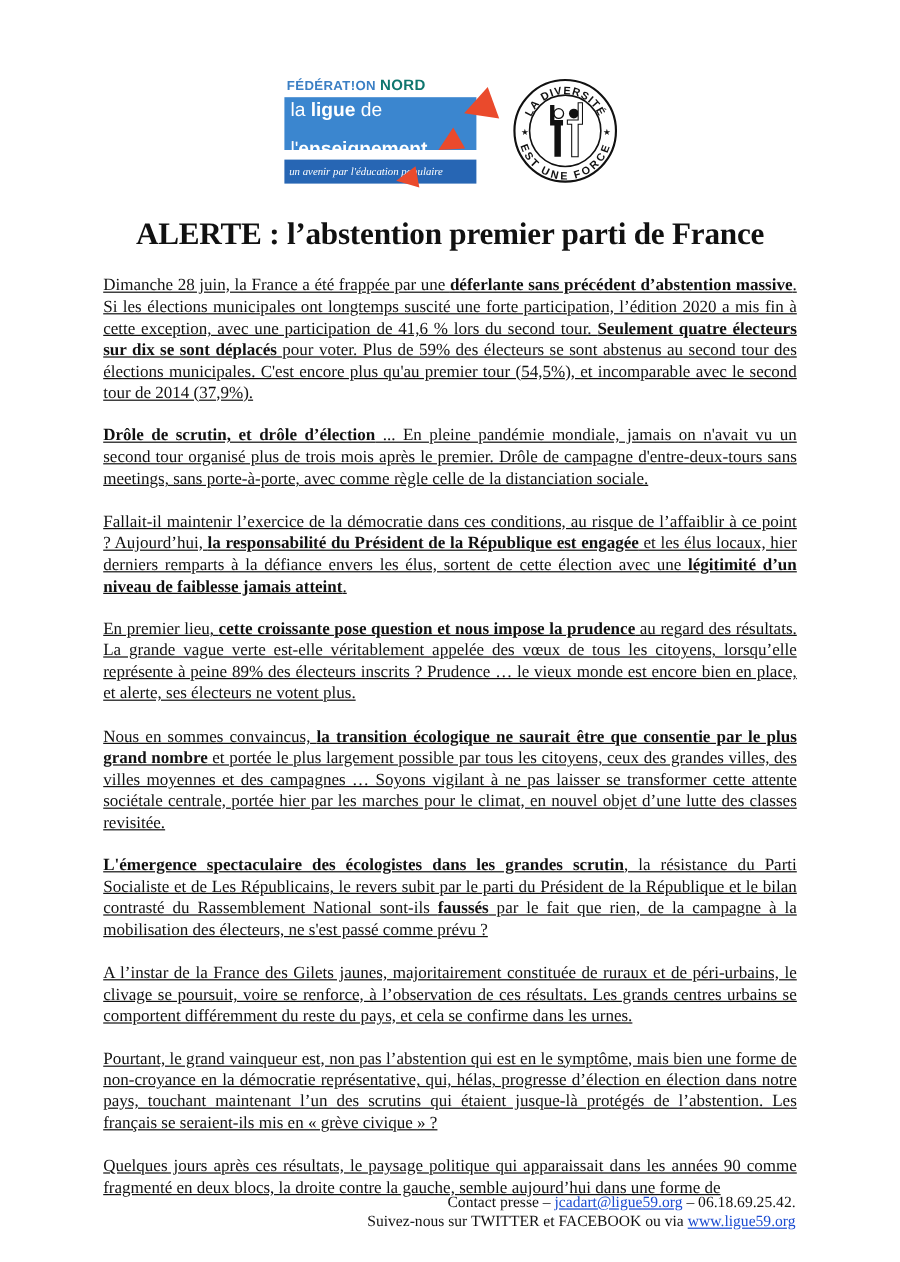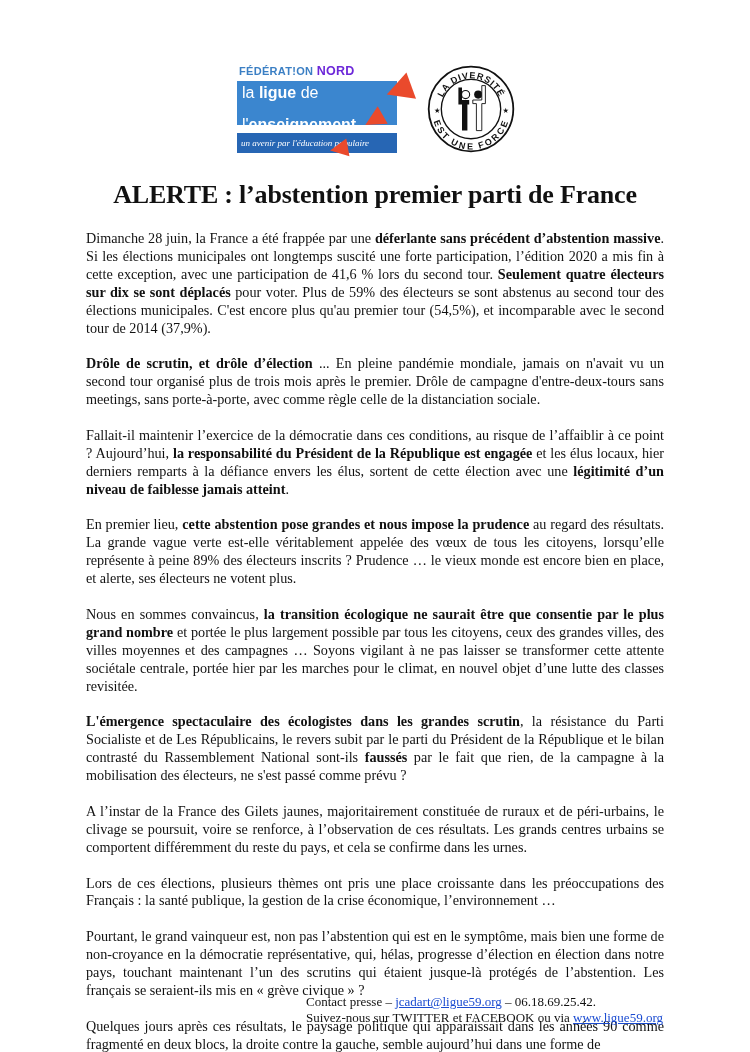--- a/index.html
+++ b/index.html
@@ -2,40 +2,40 @@
 <html><head>
   <meta charset="utf-8">
   <style>
     html, body { margin: 0; padding: 0; background: #ffffff; }
     body { width: 750px; height: 1052px; position: relative; overflow: hidden; font-family: "Liberation Serif", serif; color: #111; }
 
     .logos { position: absolute; top: 62px; left: 236px; width: 300px; height: 110px; }
     .ligue-logo { position: absolute; left: 0; top: 0; width: 174px; height: 100px; }
     .fed { position: absolute; left: 3px; top: 2px; font-family: "Liberation Sans", sans-serif; font-weight: bold; font-size: 11px; letter-spacing: 0.3px; }
     .fed .f1 { color: #3b7fc4; }
-    .fed .f2 { color: #6d28d9; font-size: 12.5px; text-align: center; }
+    .fed .f2 { color: #0f766e; font-size: 12.5px; text-align: center; }
     .ligue-box { position: absolute; left: 1px; top: 19px; width: 160px; height: 44px; background: #3b86cf; }
     .ligue-l1 { position: absolute; left: 5px; top: 2px; font-family: "Liberation Sans", sans-serif; color: #fff; font-size: 16px; line-height: 20px; }
     .ligue-l2 { position: absolute; left: 5px; top: 34px; font-family: "Liberation Sans", sans-serif; color: #fff; font-size: 16px; line-height: 20px; }
     .ligue-l1 b, .ligue-l2 b { font-weight: bold; }
     .ligue-sub { position: absolute; left: 1px; top: 71px; width: 160px; height: 20px; background: #2766b4; color: #fff; font-family: Liberation Serif, serif; font-size: 9px; line-height: 20px; padding-left: 4px; box-sizing: border-box; font-style: italic; }
     .tri { position: absolute; width: 0; height: 0; }
     .tri1 { left: 150px; top: 14px; border-top: 14px solid transparent; border-bottom: 14px solid transparent; border-right: 26px solid #ea4a2c; transform: rotate(-20deg); }
     .tri2 { left: 128px; top: 48px; border-top: 10px solid transparent; border-bottom: 10px solid transparent; border-right: 20px solid #ea4a2c; transform: rotate(-30deg); }
     .tri3 { left: 94px; top: 78px; border-top: 9px solid transparent; border-bottom: 9px solid transparent; border-right: 18px solid #ea4a2c; transform: rotate(-10deg); }
 
     .diversite-logo { position: absolute; left: 190px; top: 2px; width: 90px; height: 90px; }
 
     h1 { position: absolute; top: 180px; left: 0; width: 750px; text-align: center; margin: 0; font-family: "Liberation Serif", serif; font-weight: bold; font-size: 26px; letter-spacing: -0.2px; }
 
     .content { position: absolute; top: 230px; left: 86px; width: 578px; font-size: 14.2px; line-height: 17.9px; }
-    .content p { margin: 0 0 17.9px 0; text-align: justify; }
+    .content p { margin: 0 0 17.9px 0; text-align: justify; text-decoration: underline; }
     .content p b { font-weight: bold; }
 
-    .contact { position: absolute; top: 994px; right: 87px; text-align: left; font-size: 13px; line-height: 16px; }
+    .contact { position: absolute; top: 994px; right: 87px; text-align: right; font-size: 13px; line-height: 16px; }
     .contact a { color: #1a4bd1; text-decoration: underline; }
   </style>
 </head>
 <body>
 
 <div class="logos">
   <div class="ligue-logo">
     <div class="fed">
       <span class="f1">FÉDÉRAT!ON </span><span class="f2">NORD</span>
     </div>
@@ -70,25 +70,24 @@
     <path d="M 66 24 L 66 44 L 62 44 L 62 74 L 56 74 L 56 44 L 52 44 L 52 40 L 62 40 L 62 24 Z" fill="#fff" stroke="#111" stroke-width="1"></path>
   </svg>
 </div>
 
 <h1>ALERTE : l’abstention premier parti de France</h1>
 
 <div class="content" id="article">
     <p><span>Dimanche 28 juin, la France a été frappée par une </span><b>déferlante sans précédent d’abstention massive</b><span>. Si les élections municipales ont longtemps suscité une forte participation, l’édition 2020 a mis fin à cette exception, avec une participation de 41,6 % lors du second tour. </span><b>Seulement quatre électeurs sur dix se sont déplacés</b><span> pour voter. Plus de 59% des électeurs se sont abstenus au second tour des élections municipales. C'est encore plus qu'au premier tour (54,5%), et incomparable avec le second tour de 2014 (37,9%).</span></p>
     <p><b>Drôle de scrutin, et drôle d’élection</b><span> ... En pleine pandémie mondiale, jamais on n'avait vu un second tour organisé plus de trois mois après le premier. Drôle de campagne d'entre-deux-tours sans meetings, sans porte-à-porte, avec comme règle celle de la distanciation sociale.</span></p>
     <p><span>Fallait-il maintenir l’exercice de la démocratie dans ces conditions, au risque de l’affaiblir à ce point ? Aujourd’hui, </span><b>la responsabilité du Président de la République est engagée</b><span> et les élus locaux, hier derniers remparts à la défiance envers les élus, sortent de cette élection avec une </span><b>légitimité d’un niveau de faiblesse jamais atteint</b><span>.</span></p>
-    <p><span>En premier lieu, </span><b>cette abstention pose grandes et nous impose la prudence</b><span> au regard des résultats. La grande vague verte est-elle véritablement appelée des vœux de tous les citoyens, lorsqu’elle représente à peine 89% des électeurs inscrits ?  Prudence … le vieux monde est encore bien en place, et alerte, ses électeurs ne votent plus.</span></p>
+    <p><span>En premier lieu, </span><b>cette croissante pose question et nous impose la prudence</b><span> au regard des résultats. La grande vague verte est-elle véritablement appelée des vœux de tous les citoyens, lorsqu’elle représente à peine 89% des électeurs inscrits ?  Prudence … le vieux monde est encore bien en place, et alerte, ses électeurs ne votent plus.</span></p>
     <p><span>Nous en sommes convaincus, </span><b>la transition écologique ne saurait être que consentie par le plus grand nombre</b><span> et portée le plus largement possible par tous les citoyens, ceux des grandes villes, des villes moyennes et des campagnes … Soyons vigilant à ne pas laisser se transformer cette attente sociétale centrale, portée hier par les marches pour le climat, en nouvel objet d’une lutte des classes revisitée.</span></p>
     <p><b>L'émergence spectaculaire des écologistes dans les grandes scrutin</b><span>, la résistance du Parti Socialiste et de Les Républicains, le revers subit par le parti du Président de la République et le bilan contrasté du Rassemblement National sont-ils </span><b>faussés</b><span> par le fait que rien, de la campagne à la mobilisation des électeurs, ne s'est passé comme prévu ?</span></p>
     <p><span>A l’instar de la France des Gilets jaunes, majoritairement constituée de ruraux et de péri-urbains, le clivage se poursuit, voire se renforce, à l’observation de ces résultats. Les grands centres urbains se comportent différemment du reste du pays, et cela se confirme dans les urnes.</span></p>
-    <p><span>Lors de ces élections, plusieurs thèmes ont pris une place croissante dans les préoccupations des Français : la santé publique, la gestion de la crise économique, l’environnement …</span></p>
     <p><span>Pourtant, le grand vainqueur est, non pas l’abstention qui est en le symptôme, mais bien une forme de non-croyance en la démocratie représentative, qui, hélas, progresse d’élection en élection dans notre pays, touchant maintenant l’un des scrutins qui étaient jusque-là protégés de l’abstention. Les français se seraient-ils mis en « grève civique » ?</span></p>
     <p><span>Quelques jours après ces résultats, le paysage politique qui apparaissait dans les années 90 comme fragmenté en deux blocs, la droite contre la gauche, semble aujourd’hui dans une forme de</span></p>
   </div>
 
 <div class="contact">
   <div>
     <span>Contact presse – </span><a href="#">jcadart@ligue59.org</a><span> – 06.18.69.25.42.</span>
   </div>
   <div>
     <span>Suivez-nous sur TWITTER et FACEBOOK ou via </span><a href="#">www.ligue59.org</a>

